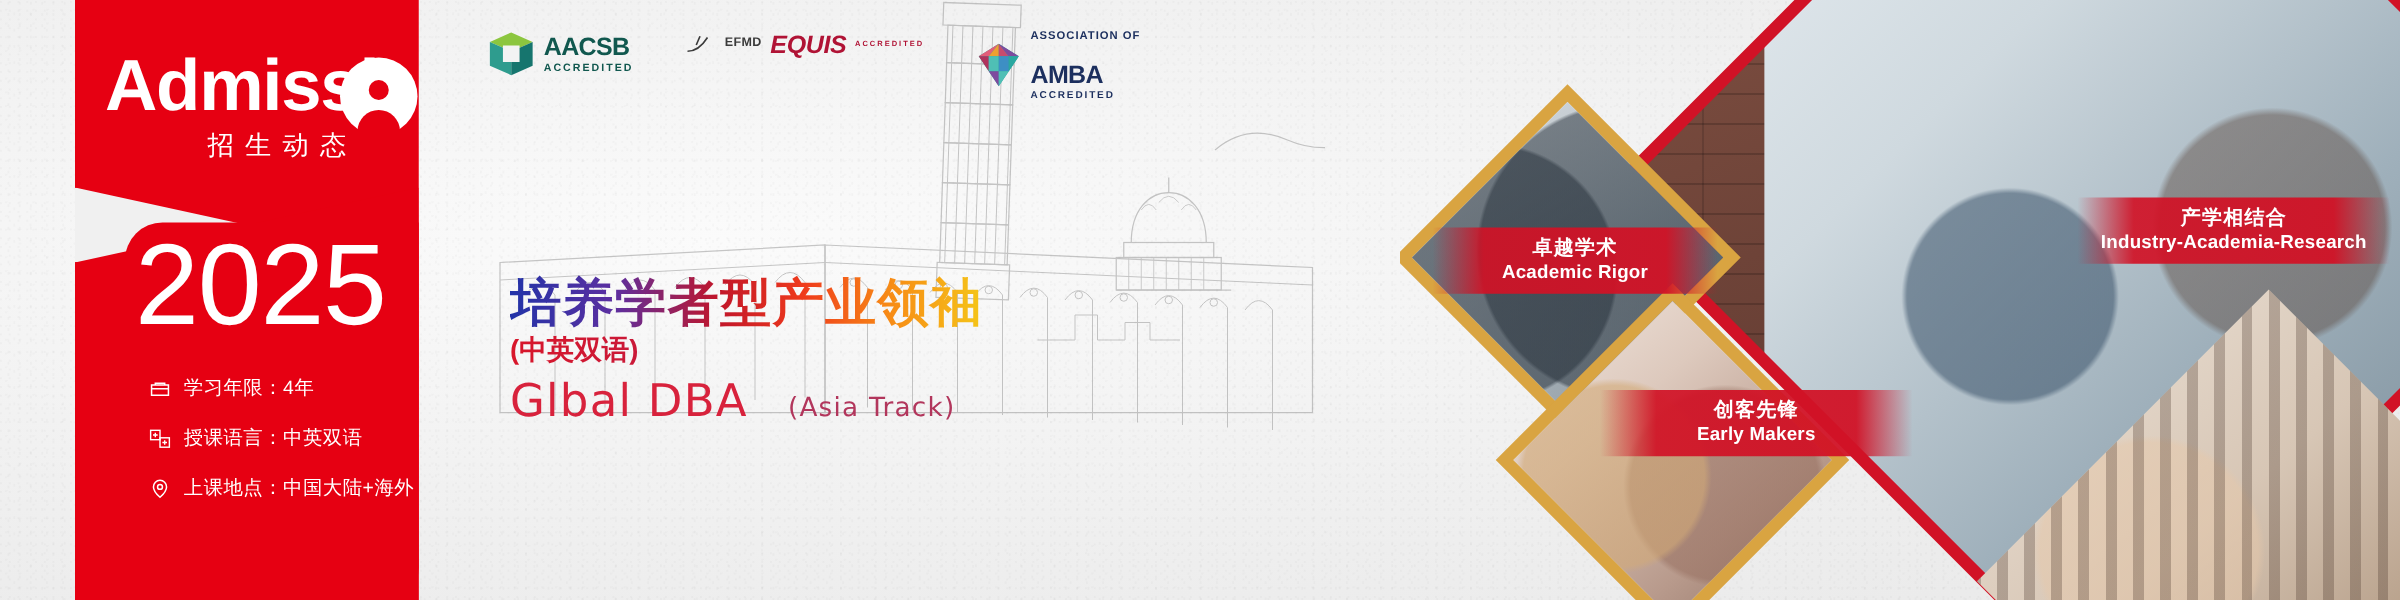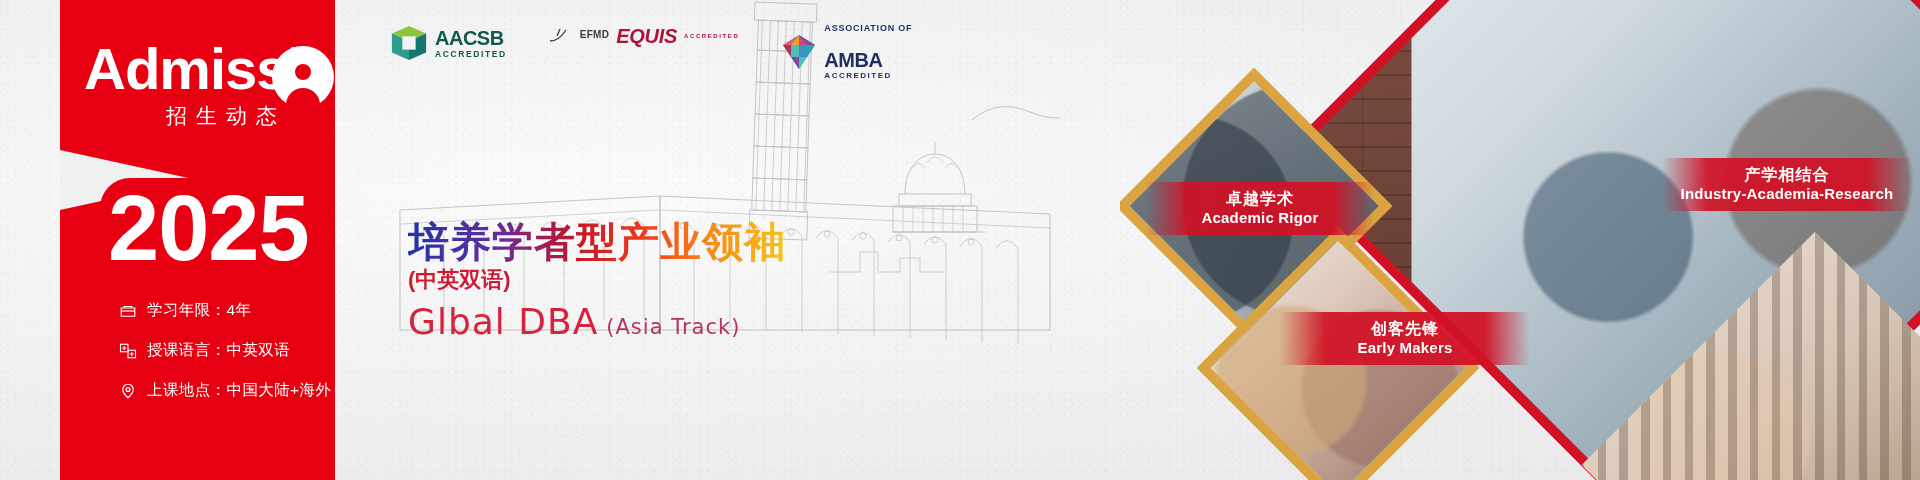--- a/index.html
+++ b/index.html
@@ -71,21 +71,21 @@
     position:absolute; left:50%; bottom:0; transform:translateX(-50%);
     width:34px; height:20px; border-radius:17px 17px 0 0; background:#e60012;
   }
   .logo-cn {
     position:absolute; left:82px; top:74px;
     font-size:21px; color:#fff; letter-spacing:9px; font-weight:500;
   }
 
   .year {
     position:absolute; left:108px; top:182px; z-index:8;
-    font-size:92px; font-weight:700; color:#fff;
+    font-size:92px; font-weight:400; color:#fff;
     letter-spacing:-1px; line-height:1;
     font-family:"Liberation Sans",sans-serif;
   }
 
   .info-list { position:absolute; left:118px; top:300px; z-index:8; }
   .info-row {
     display:flex; align-items:center; gap:10px;
     color:#fff; font-size:15.5px; margin-bottom:19px;
     white-space:nowrap; letter-spacing:.4px;
   }
@@ -133,21 +133,21 @@
     -webkit-background-clip:text; background-clip:text; color:transparent;
     -webkit-text-fill-color:transparent;
     display:flex; align-items:baseline;
   }
   .h-main .sub { font-size:22px; font-weight:700; letter-spacing:0; }
   .h-en {
     margin-top:6px; display:flex; align-items:baseline; gap:8px;
     font-size:36px; font-weight:400; color:#d8223c; letter-spacing:1px;
     font-family:"DejaVu Sans",sans-serif;
   }
-  .h-en .track { font-size:21px; color:#b2365c; }
+  .h-en .track { font-size:21px; color:#b2365c;margin-left:24px; }
 
   
   .collage { position:absolute; right:0; top:0; width:800px; height:480px; z-index:4;
              overflow:hidden; }
   .ph {
     position:absolute; transform:rotate(45deg); overflow:hidden;
   }
   .ph .inner { position:absolute; inset:0; transform:rotate(-45deg) scale(1.45); }
   .frame {
     position:absolute; transform:rotate(45deg);

